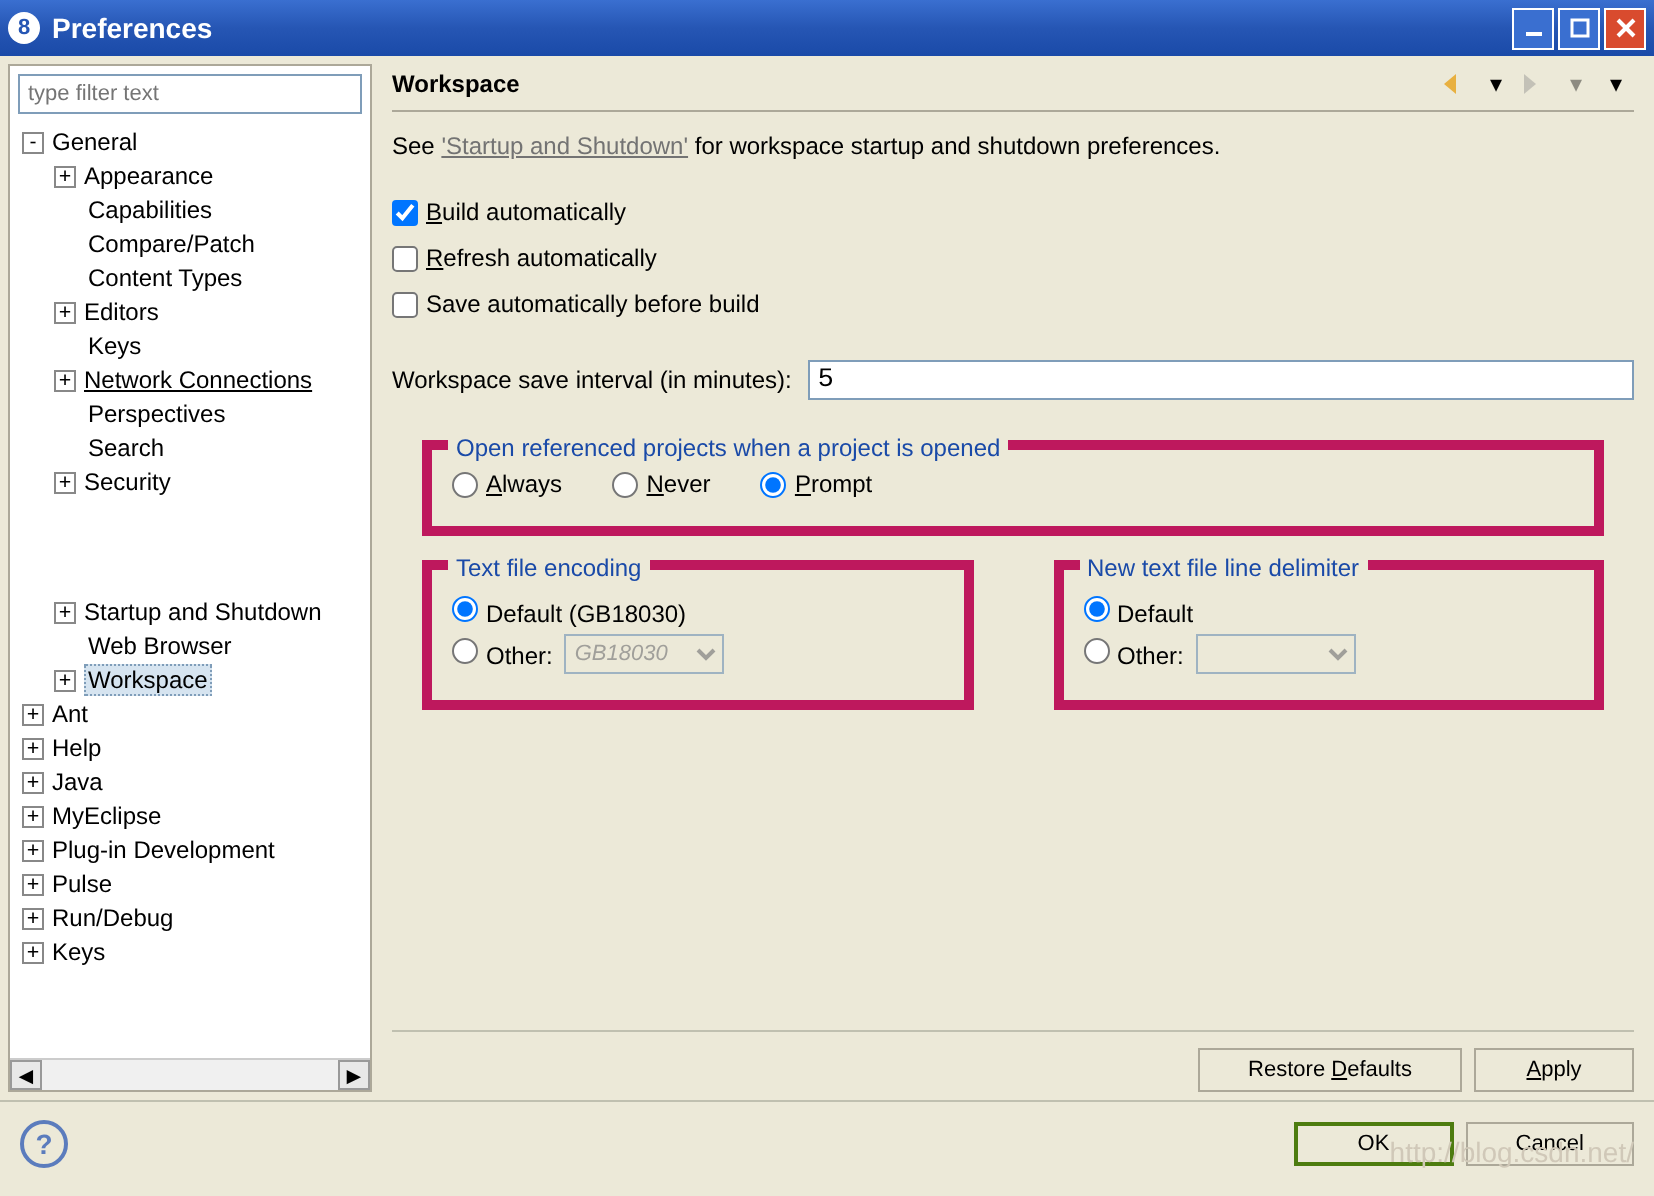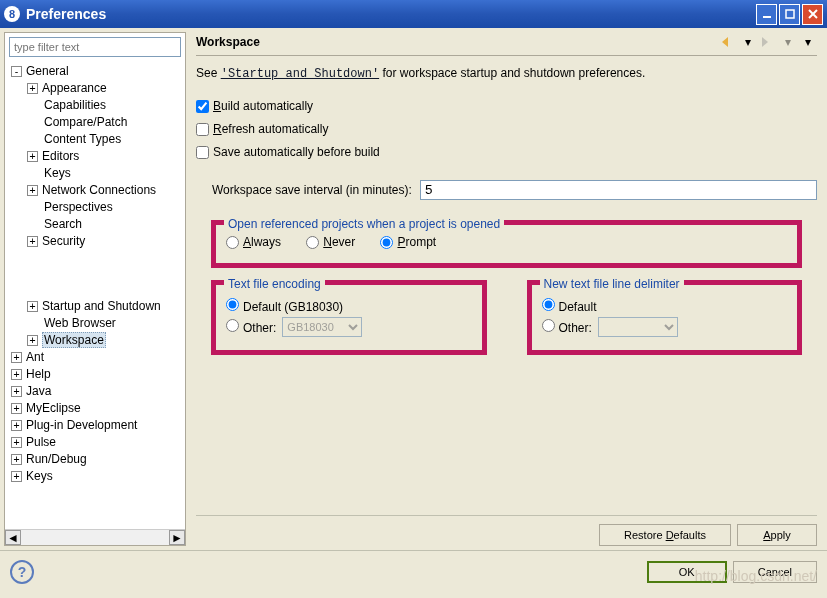--- a/index.html
+++ b/index.html
@@ -27,40 +27,40 @@
 .hscroll .sbtn { width:16px;height:15px;border:1px solid #999;background:#e8e8e8;display:flex;align-items:center;justify-content:center;cursor:pointer;}
 .hscroll .track{flex:1;}
 
 .main { flex: 1; padding: 6px 10px 4px 10px; display: flex; flex-direction: column; }
 .main-header { display: flex; align-items: center; height: 22px; border-bottom: 1px solid #aca899; padding-bottom: 6px; margin-bottom: 10px; }
 .main-header .title { font-weight: bold; font-size: 12px; }
 .main-header .sp { flex: 1; }
 .navbtn { width: 18px; height: 16px; margin-left: 2px; display: inline-flex; align-items: center; justify-content: center; cursor: pointer; }
 
 .desc { font-family: "Courier New", monospace; font-size: 12px; margin-bottom: 14px; }
-.desc a { color: #0f172a; text-decoration: underline; font-family: Liberation Mono, monospace; }
+.desc a { color: #737373; text-decoration: underline; }
 
 .chk-row { margin: 4px 0; font-family: "Courier New", monospace; font-size: 12px; }
 .chk-row input { margin-right: 4px; vertical-align: middle; }
 .chk-row .mn { text-decoration: underline; }
 
-.interval-row { display: flex; align-items: center; margin: 16px 0 14px 16px; font-family: "Courier New", monospace; font-size: 12px; }
+.interval-row { display: flex; align-items: center; margin: 16px 0 14px 0; font-family: "Courier New", monospace; font-size: 12px; }
 .interval-row input[type=text] { flex: 1; margin-left: 8px; border: 1px solid #7f9db9; padding: 2px 4px; height: 20px; font-family: inherit; }
 
 .group { border: 5px solid #be185d; margin: 6px 15px; padding: 10px 10px 10px 10px; position: relative; font-family: "Courier New", monospace; font-size: 12px; }
 .group .legend { position: absolute; top: -8px; left: 8px; background: #ece9d8; padding: 0 4px; color: #1a4aa8; }
 .radio-row { display: inline-flex; align-items: center; margin-right: 18px; }
 .radio-row input { margin-right: 4px; }
 .radio-row .mn { text-decoration: underline; }
 
 .two-col { display: flex; gap: 10px; }
 .two-col .group { flex: 1; }
 .enc-row { display: flex; align-items: center; margin: 3px 0; }
 .enc-row input[type=radio]{margin-right:4px;}
-.enc-row select { margin-left: 6px; border: 1px solid #7f9db9; height: 20px; background:#ece9d8; font-family:inherit;font-size:11px;width:80px;}
+.enc-row select { margin-left: 6px; border: 1px solid #7f9db9; height: 20px; background:#ece9d8; font-family:inherit;font-size:11px;width:80px;font-style:italic;}
 
 .main-footer { margin-top: auto; border-top: 1px solid #c0c0b0; padding-top: 8px; display: flex; justify-content: flex-end; gap: 6px; }
 .btn { min-width: 80px; height: 22px; border: 1px solid #aca899; background: #ece9d8; font-size: 11px; cursor: pointer; font-family: inherit; padding: 0 24px; }
 .btn .mn { text-decoration: underline; }
 
 .bottom { height: 42px; border-top: 1px solid #c0c0b0; display: flex; align-items: center; padding: 0 10px; }
 .help { width: 24px; height: 24px; border: 2px solid #5b7cbd; border-radius: 50%; display:flex;align-items:center;justify-content:center;color:#5b7cbd;font-weight:bold;cursor:pointer;font-size:14px;}
 .bottom .sp { flex: 1; }
 .btn.primary { border: 2px solid #4d7c0f; }
 
@@ -95,21 +95,21 @@
   <div class="sidebar">
     <div class="filter"><input type="text" placeholder="type filter text" style=""></div>
     <div class="tree" id="tree">
         <div class="tree-node" style="padding-left: 6px;"><span class="tw">-</span><span class="lbl">General</span></div>
         <div class="tree-node" style="padding-left: 22px;"><span class="tw">+</span><span class="lbl">Appearance</span></div>
         <div class="tree-node" style="padding-left: 22px;"><span class="nosub"></span><span class="lbl">Capabilities</span></div>
         <div class="tree-node" style="padding-left: 22px;"><span class="nosub"></span><span class="lbl">Compare/Patch</span></div>
         <div class="tree-node" style="padding-left: 22px;"><span class="nosub"></span><span class="lbl">Content Types</span></div>
         <div class="tree-node" style="padding-left: 22px;"><span class="tw">+</span><span class="lbl">Editors</span></div>
         <div class="tree-node" style="padding-left: 22px;"><span class="nosub"></span><span class="lbl">Keys</span></div>
-        <div class="tree-node" style="padding-left: 22px;"><span class="tw">+</span><span class="lbl">Network Connections</span></div>
+        <div class="tree-node" style="padding-left: 22px; text-decoration: underline;"><span class="tw">+</span><span class="lbl">Network Connections</span></div>
         <div class="tree-node" style="padding-left: 22px;"><span class="nosub"></span><span class="lbl">Perspectives</span></div>
         <div class="tree-node" style="padding-left: 22px;"><span class="nosub"></span><span class="lbl">Search</span></div>
         <div class="tree-node" style="padding-left: 22px;"><span class="tw">+</span><span class="lbl">Security</span></div>
         <div class="tree-node" style="padding-left: 22px; margin-top: 48px;"><span class="tw">+</span><span class="lbl">Startup and Shutdown</span></div>
         <div class="tree-node" style="padding-left: 22px;"><span class="nosub"></span><span class="lbl">Web Browser</span></div>
         <div class="tree-node selected" style="padding-left: 22px;"><span class="tw">+</span><span class="lbl">Workspace</span></div>
         <div class="tree-node" style="padding-left: 6px;"><span class="tw">+</span><span class="lbl">Ant</span></div>
         <div class="tree-node" style="padding-left: 6px;"><span class="tw">+</span><span class="lbl">Help</span></div>
         <div class="tree-node" style="padding-left: 6px;"><span class="tw">+</span><span class="lbl">Java</span></div>
         <div class="tree-node" style="padding-left: 6px;"><span class="tw">+</span><span class="lbl">MyEclipse</span></div>

